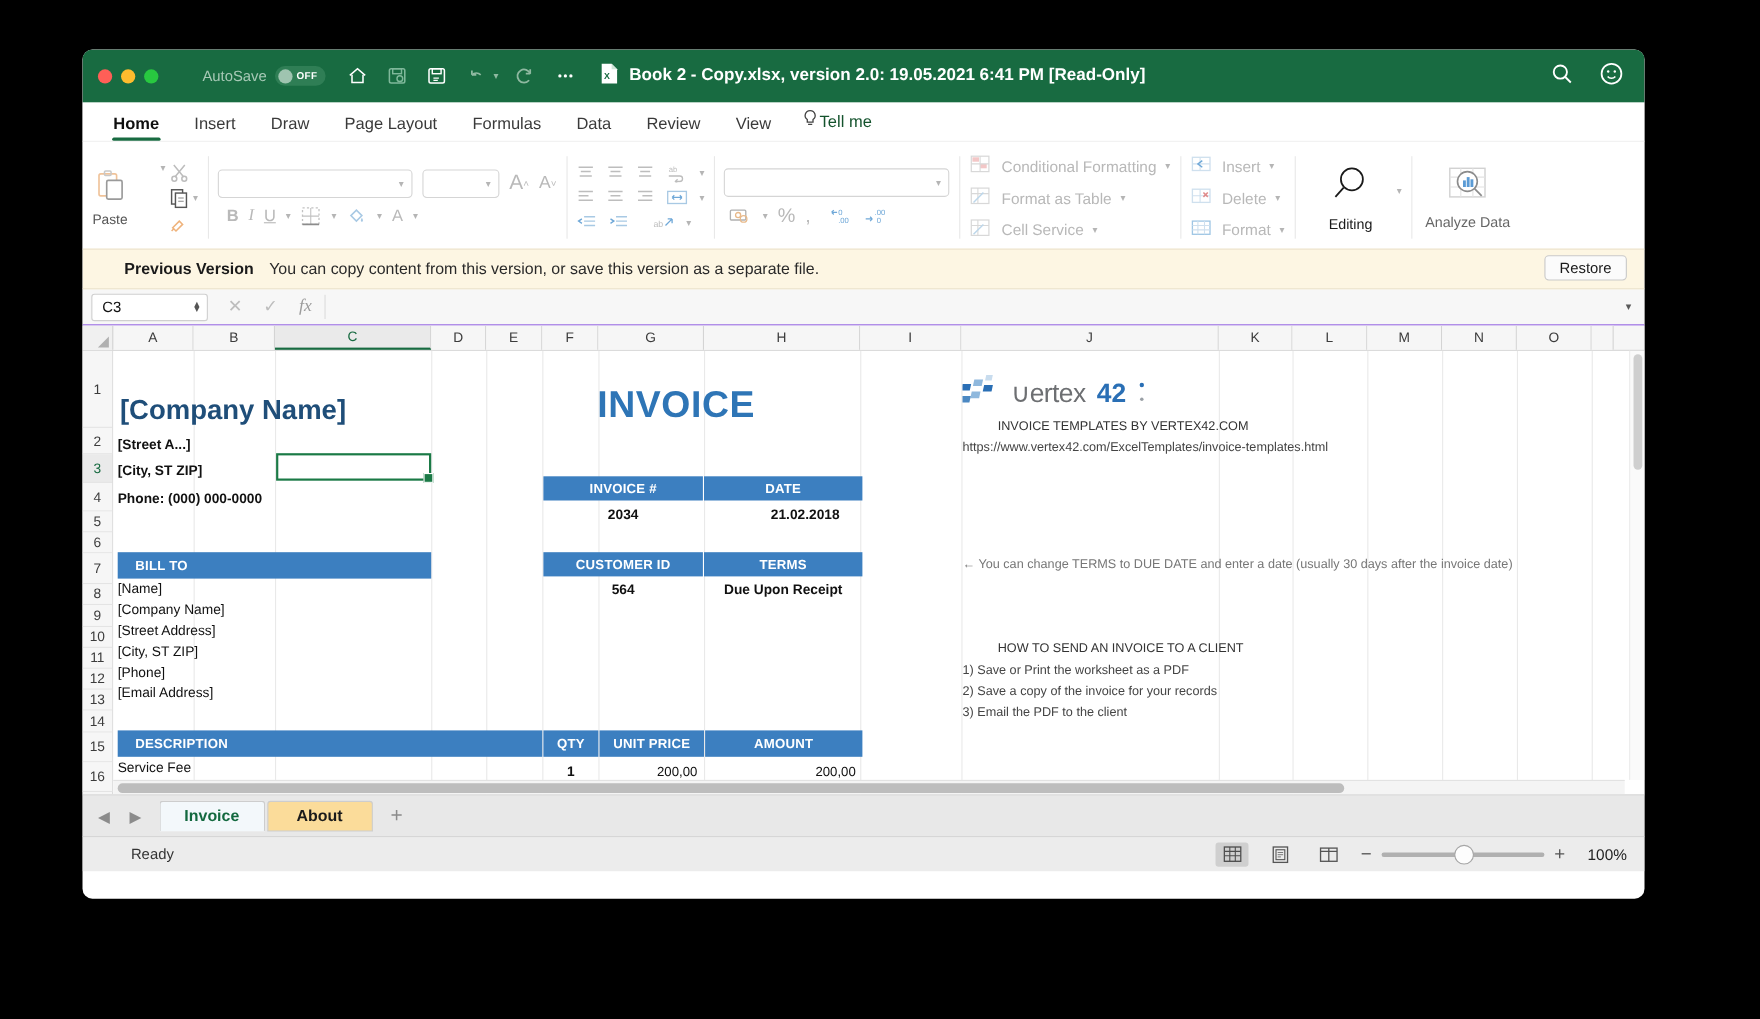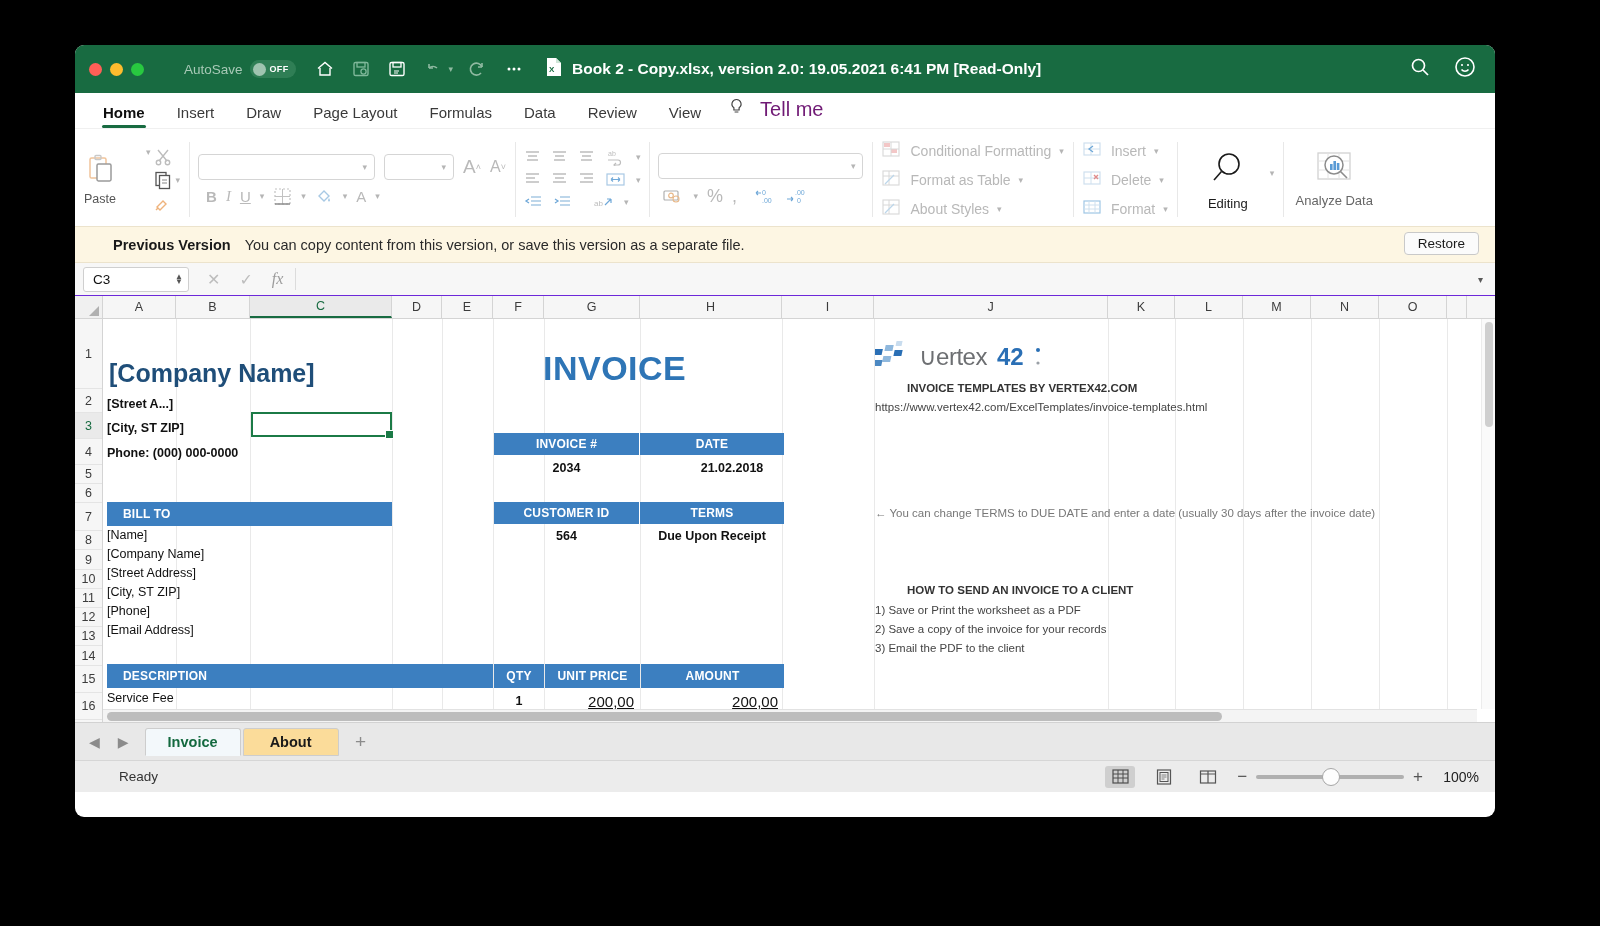--- a/index.html
+++ b/index.html
@@ -57,21 +57,21 @@
     padding-left: 14px; gap: 4px; border-bottom: 1px solid #f0f0f0;
   }
   .rtab {
     padding: 4px 14px 7px; font-size: 15px; color: #3a3a3a; position: relative; cursor: default;
   }
   .rtab.active { color: #0f0f0f; font-weight: bold; }
   .rtab.active::after {
     content: ""; position: absolute; left: 13px; right: 13px; bottom: 0;
     height: 3px; background: #186b41; border-radius: 2px;
   }
-  .tellme { display: flex; align-items: center; gap: 16px; padding: 4px 10px 7px; font-size: 20px; color: #701a75; }
+  .tellme { display: flex; align-items: center; gap: 1px; padding: 4px 10px 7px; font-size: 15px; color: #14532d; }
   .comments-btn {
     position: absolute; right: 22px; top: 92px;
     display: flex; align-items: center; gap: 7px;
     border: 1px solid #dfe7e2; border-radius: 4px;
     padding: 4px 10px; font-size: 14.5px; color: #3b7d5c; background: #fff;
   }
 
   
   .ribbon {
     height: 97px; background: #fff; display: flex; align-items: stretch;
@@ -164,22 +164,22 @@
   .cell { position: absolute; font-size: 13px; color: #111; white-space: nowrap; display: flex; align-items: center; }
   .co-name { font-size: 25px; font-weight: bold; color: #1f4e79; }
   .addr { font-size: 12.5px; font-weight: bold; color: #111; }
   .invoice-word { font-size: 34px; font-weight: bold; color: #2e75b6; letter-spacing: .5px; }
   .bluehdr {
     background: #3c7fc0; color: #fff; font-size: 12px; font-weight: bold;
     display: flex; align-items: center; justify-content: center; letter-spacing: .2px;
   }
   .bluehdr.left { justify-content: flex-start; padding-left: 16px; }
   .val-c { justify-content: center; font-size: 12.5px; font-weight: bold; }
-  .val-r { justify-content: flex-end; font-size: 15px; padding-right: 6px; text-decoration: underline; }
-  .note-h { font-size: 11.5px; font-weight: bold; color: #333; padding-left: 32px; }
+  .val-r { justify-content: flex-end; font-size: 12px; padding-right: 6px; }
+  .note-h { font-size: 11.5px; font-weight: normal; color: #333; padding-left: 32px; }
   .note-t { font-size: 11.5px; color: #444; }
   .note-g { font-size: 11.5px; color: #777; }
 
   .selbox {
     position: absolute; border: 2px solid #1b7a46; background: transparent; z-index: 5;
   }
   .selbox::after {
     content: ""; position: absolute; right: -4px; bottom: -4px;
     width: 7px; height: 7px; background: #1b7a46; border: 1px solid #fff;
   }
@@ -564,21 +564,21 @@
             <span class="cv">▾</span>
           </div>
           <div class="style-item">
             <span>
               <svg width="21" height="19" viewBox="0 0 21 19">
                   <rect x="2" y="2" width="16" height="14" fill="none" stroke="#d8d8d8" stroke-width="1.1"></rect>
                   <path d="M2 7h16M8 2v14" stroke="#d8d8d8" stroke-width="1"></path>
                   <path d="M4 15l9-9" stroke="#bcd6ea" stroke-width="1.3"></path>
                 </svg>
             </span>
-            <span>About Styles</span>
+            <span>Cell Service</span>
             <span class="cv">▾</span>
           </div>
         </div>
       </div>
 
       <div class="rgroup">
         <div class="cells-col">
           <div class="style-item">
             <span>
               <svg width="21" height="19" viewBox="0 0 21 19">

